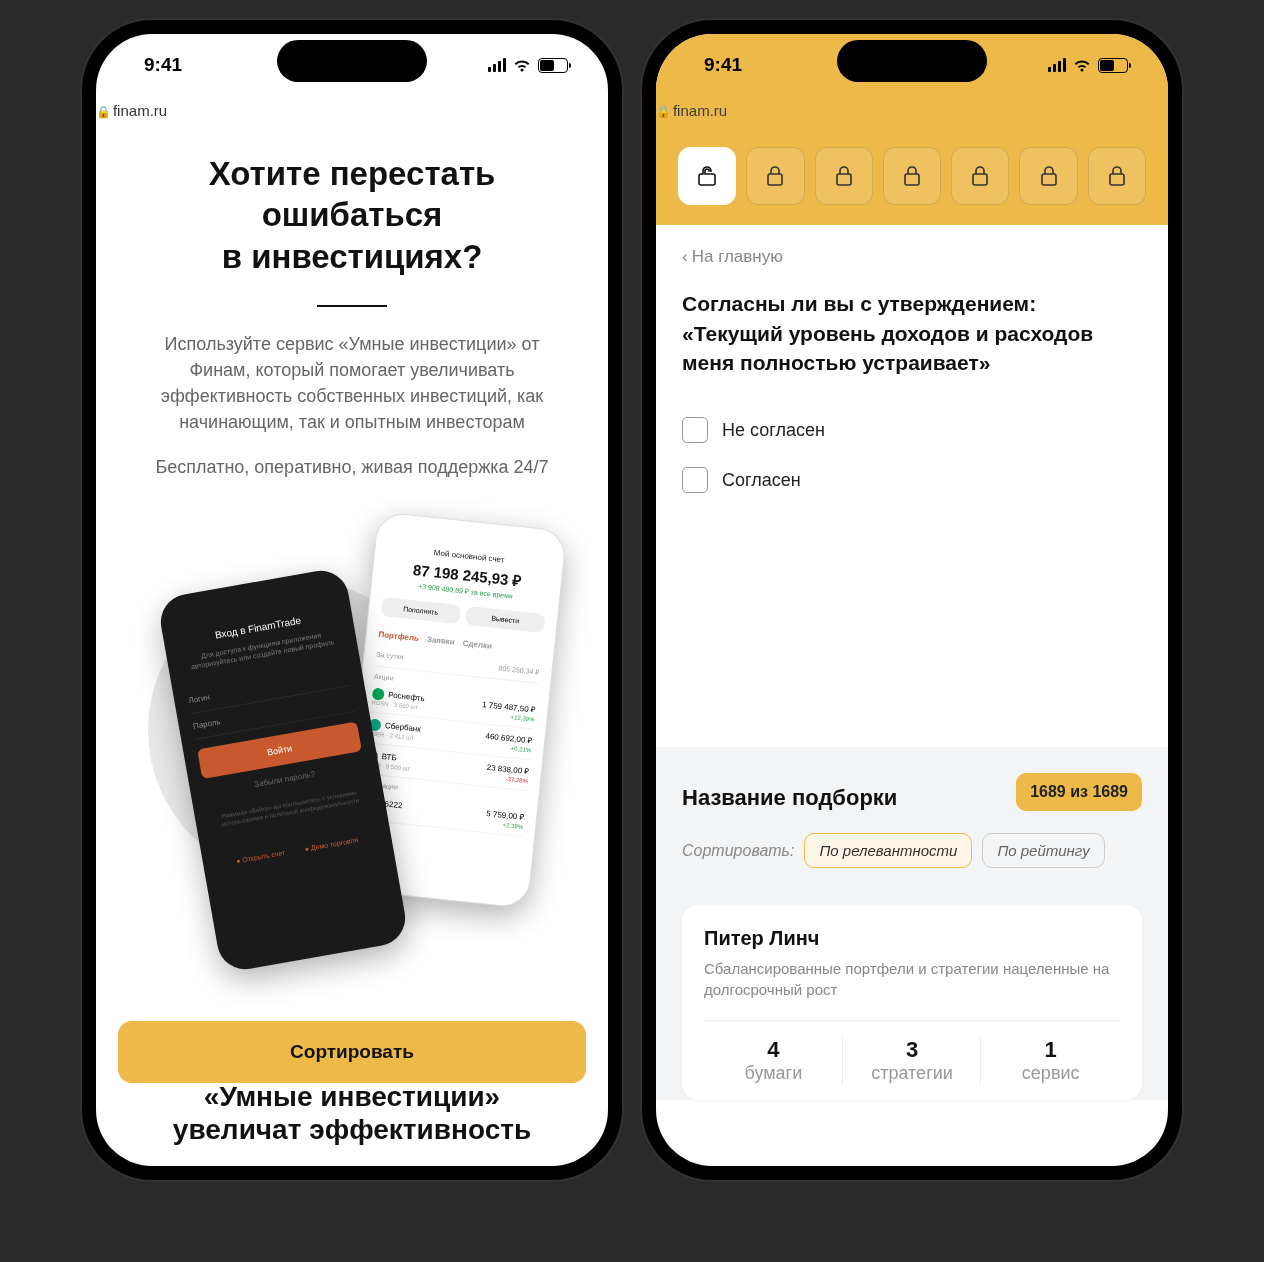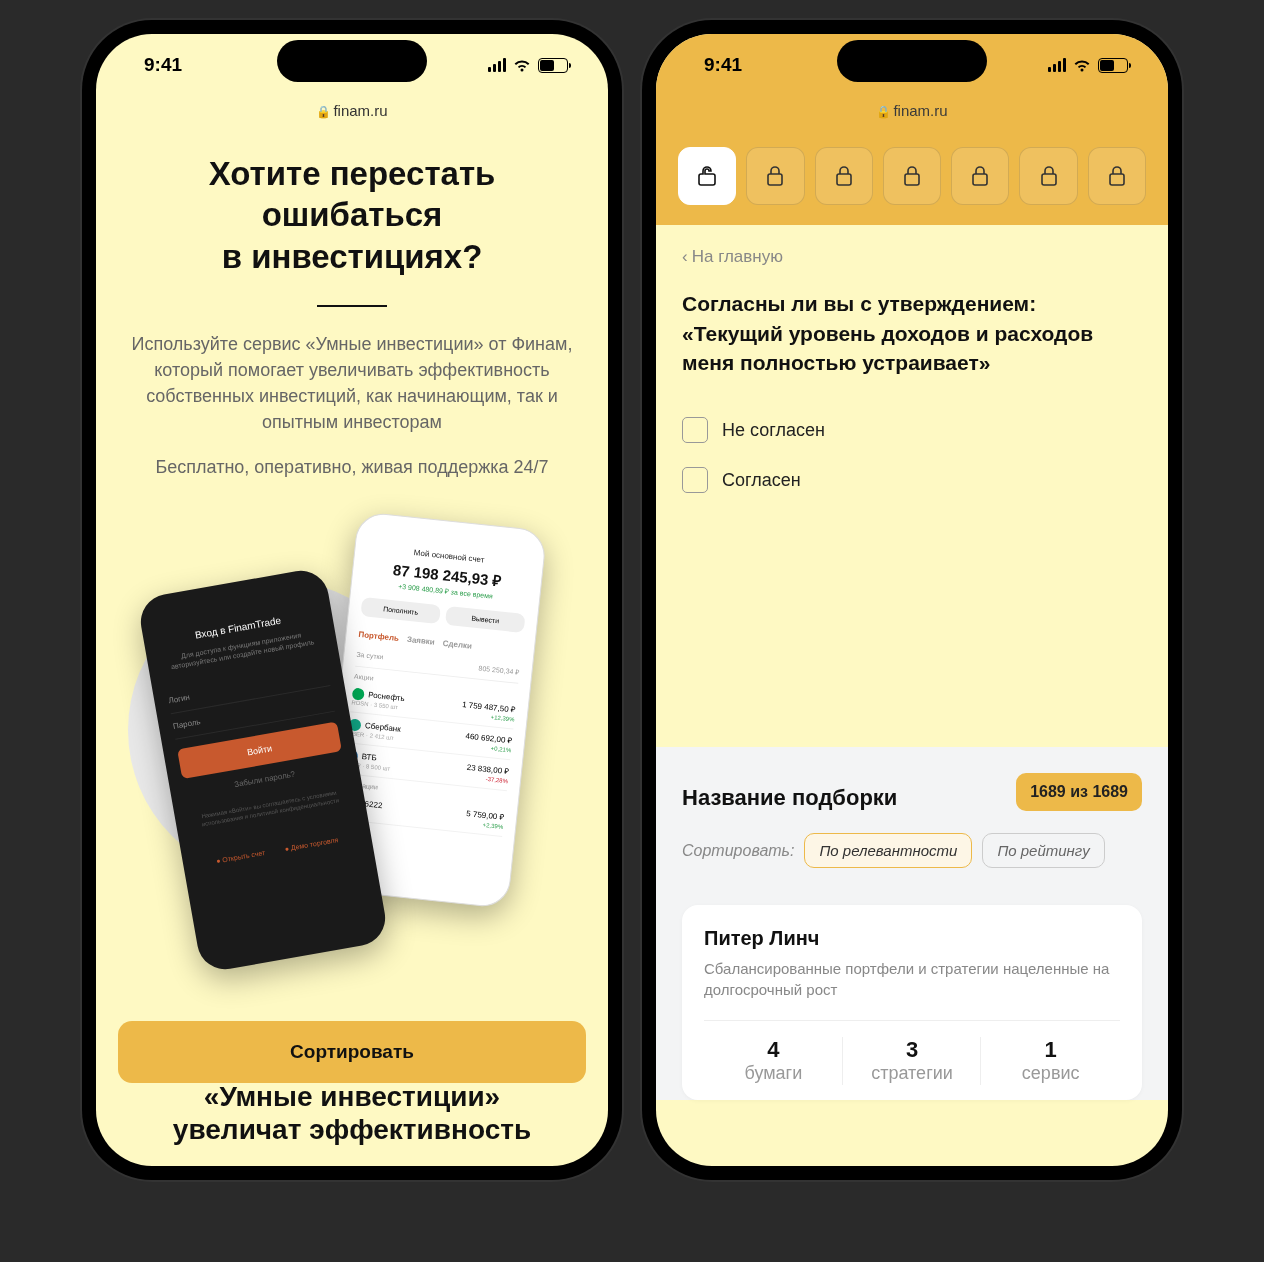--- a/index.html
+++ b/index.html
@@ -21,21 +21,21 @@
     padding: 14px;
     position: relative;
     box-shadow: 0 0 0 2px #333;
   }
   .screen {
     width: 100%;
     height: 100%;
     border-radius: 56px;
     overflow: hidden;
     position: relative;
-    background: #fef9c3;
+    background: #ffffff;
   }
   .notch {
     position: absolute;
     top: 20px;
     left: 50%;
     transform: translateX(-50%);
     width: 150px;
     height: 42px;
     background: #000;
     border-radius: 26px;
@@ -53,25 +53,25 @@
   .status-icons { display: flex; align-items: center; gap: 6px; }
   .signal-bars { display: flex; align-items: flex-end; gap: 2px; height: 14px; }
   .signal-bars span { width: 3px; background: #000; border-radius: 1px; }
   .signal-bars span:nth-child(1){height:5px}
   .signal-bars span:nth-child(2){height:8px}
   .signal-bars span:nth-child(3){height:11px}
   .signal-bars span:nth-child(4){height:14px}
   .battery { width: 30px; height: 15px; border: 1.5px solid #000; border-radius: 4px; position: relative; }
   .battery::after { content:""; position:absolute; right:-4px; top:4px; width:2px; height:5px; background:#000; border-radius:0 2px 2px 0;}
   .battery-fill { position:absolute; left:1px; top:1px; bottom:1px; width:50%; background:#000; border-radius:2px;}
-  .url-bar { text-align:center; padding: 6px 0 14px; font-size: 15px; color:#333; }
+  .url-bar { text-align:left; padding: 6px 0 14px; font-size: 15px; color:#333; }
   .url-bar .lock { font-size:12px; margin-right:2px; }
 
   
-  .s1-content { padding: 20px 12px 0; text-align:center; position:relative; height: calc(100% - 106px); overflow:hidden;}
+  .s1-content { padding: 20px 32px 0; text-align:center; position:relative; height: calc(100% - 106px); overflow:hidden;}
   .s1-title { font-size: 33px; font-weight: 700; line-height: 1.25; color:#111; }
   .s1-hr { width: 70px; border:0; border-top:2px solid #111; margin: 28px auto 24px; }
   .s1-desc { font-size: 18px; color:#666; line-height:1.45; padding: 0 6px;}
   .s1-sub { font-size: 18px; color:#666; margin-top: 20px; line-height:1.4;}
   .s1-illustration { position:relative; height: 440px; margin-top: 20px;}
   .illus-blob {
     position:absolute; width: 300px; height:300px; background:#e8e8e8; border-radius:50%;
     left: 20px; top: 80px;
   }
   .mock-phone {

